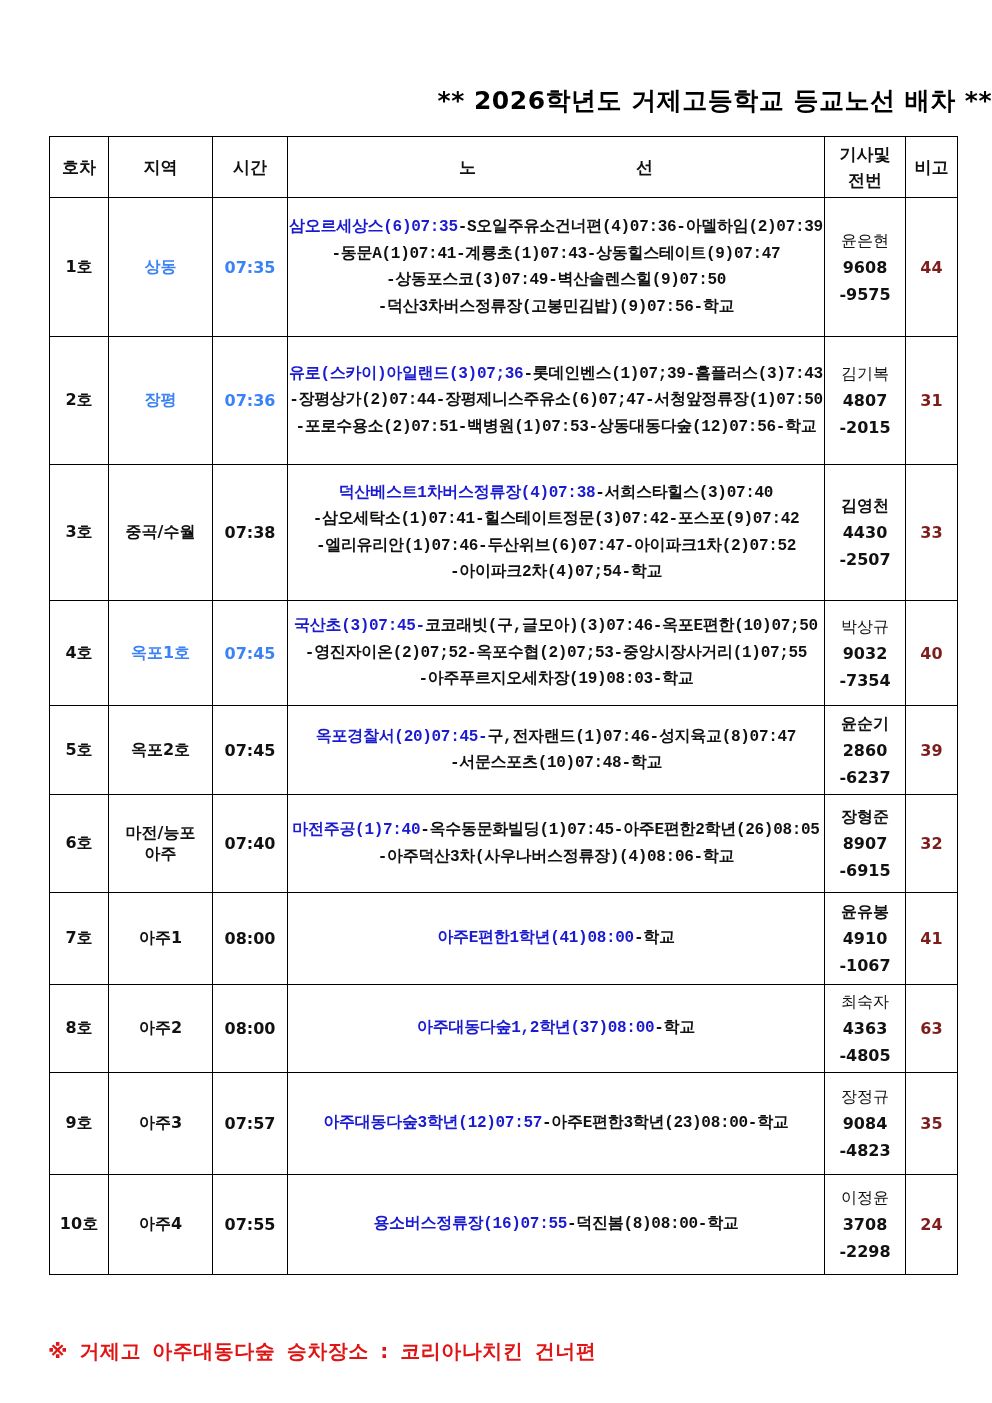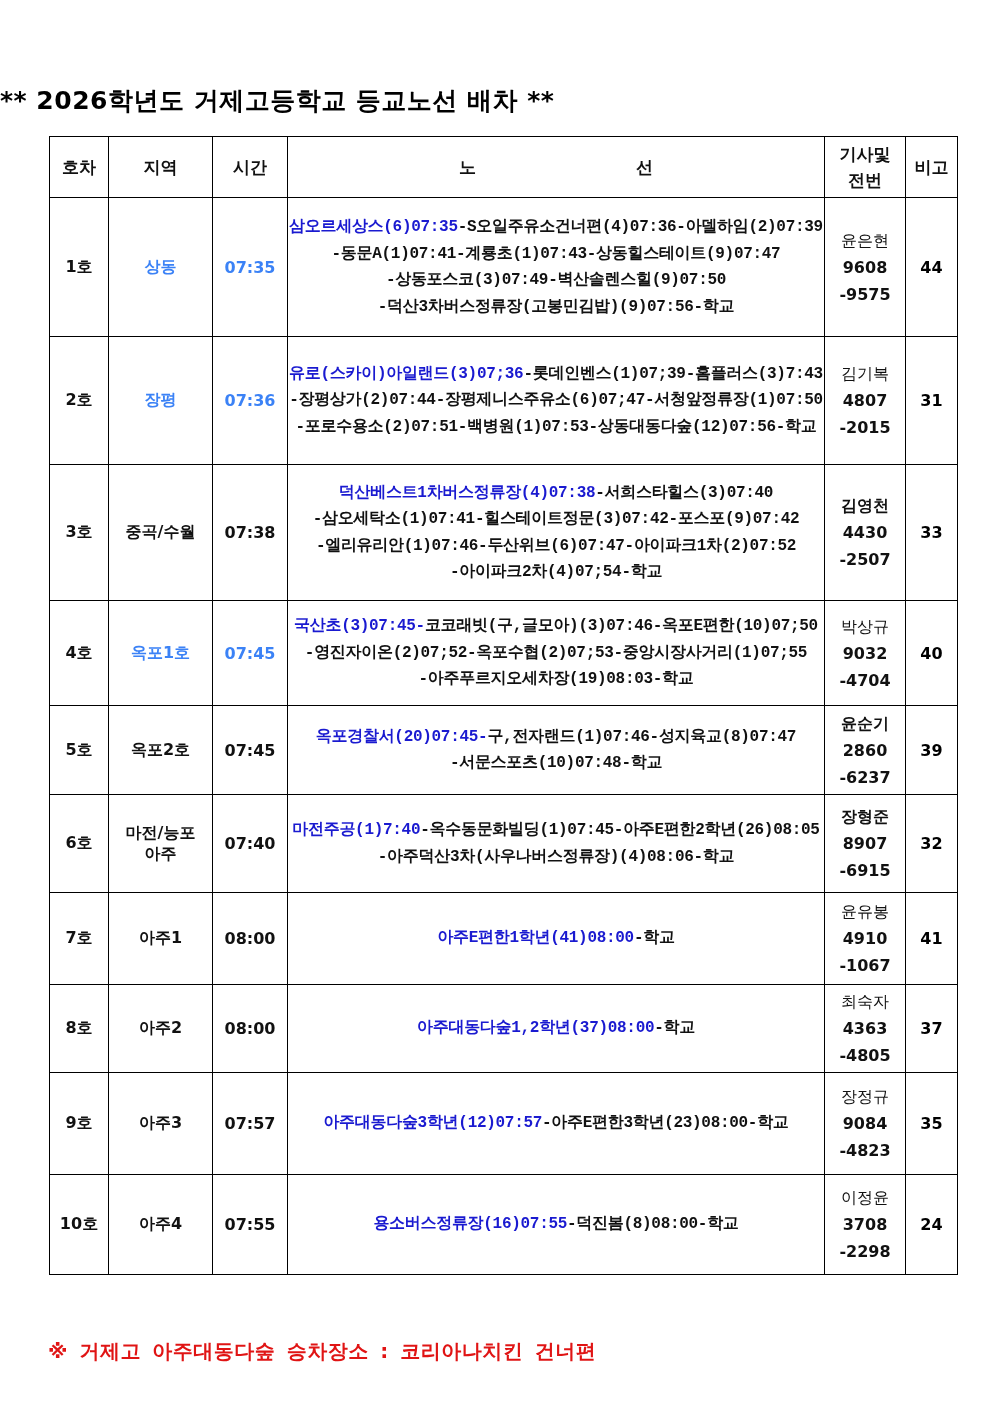--- a/index.html
+++ b/index.html
@@ -3,41 +3,41 @@
   <meta charset="utf-8">
   <style>
     html, body { margin: 0; padding: 0; background: #ffffff; }
     body {
       width: 992px; height: 1403px; position: relative; overflow: hidden;
       font-family: "DejaVu Sans", "Liberation Sans", sans-serif;
       color: #111111;
     }
     .title {
       position: absolute; left: 0; top: 84px; width: 992px;
-      text-align: left; font-size: 25px; font-weight: bold;
+      text-align: right; font-size: 25px; font-weight: bold;
       letter-spacing: 0.5px; color: #000;
     }
     table.route-table {
       position: absolute; left: 49px; top: 136px;
       width: 908px; border-collapse: collapse; table-layout: fixed;
     }
     table.route-table td, table.route-table th {
       border: 1.5px solid #000; padding: 0;
       text-align: center; vertical-align: middle;
       font-size: 16px; font-weight: bold;
     }
     table.route-table th { font-weight: bold; font-size: 17px; }
     th.h-two { line-height: 26px; font-size: 16px; }
     td.route {
       text-align: left; padding-left: 8px; font-size: 15px; line-height: 26.5px;
       letter-spacing: -0.3px;
       font-family: Liberation Mono, monospace;
     }
     td.driver { line-height: 27px; font-size: 16px; }
-    td.note { font-weight: normal; font-size: 17px; color: #000000; }
+    td.note { font-weight: normal; font-size: 17px; color: #7f1d1d; }
     .red { color: #3b82f6; }
     .blue { color: #1a1ad0; }
     .footnote {
       position: absolute; left: 48px; top: 1302px;
       font-size: 20px; font-weight: bold; color: #e01414; letter-spacing: 0.5px;
       word-spacing: 4px;
       margin-top: 36px;
     }
     .route-head span { display: inline-block; }
   </style>
@@ -120,21 +120,21 @@
     <td><span>4호</span></td>
     <td class="red">
           <div>옥포1호</div>
           <div></div>
         </td>
     <td class="red"><span>07:45</span></td>
     <td class="route"><span class="blue">국산초(3)07:45-</span><span>코코래빗(구,글모아)(3)07:46-옥포E편한(10)07;50</span><br><span>-영진자이온(2)07;52-옥포수협(2)07;53-중앙시장사거리(1)07;55</span><br><span>-아주푸르지오세차장(19)08:03-학교</span></td>
     <td class="driver">
       <div style="font-weight:normal">박상규</div>
       <div>9032</div>
-      <div>-4704</div>
+      <div>-7354</div>
     </td>
     <td class="note"><span>40</span></td>
   </tr>
       <tr style="height: 89px;">
     <td><span>5호</span></td>
     <td>
           <div>옥포2호</div>
           <div></div>
         </td>
     <td><span>07:45</span></td>
@@ -163,40 +163,40 @@
   </tr>
       <tr style="height: 92px;">
     <td><span>7호</span></td>
     <td>
           <div>아주1</div>
           <div></div>
         </td>
     <td><span>08:00</span></td>
     <td class="route"><span class="blue">아주E편한1학년(41)08:00</span><span>-학교</span></td>
     <td class="driver">
-      <div style="font-weight:normal">윤유봉</div>
+      <div style="font-weight:bold">윤유봉</div>
       <div>4910</div>
       <div>-1067</div>
     </td>
     <td class="note"><span>41</span></td>
   </tr>
       <tr style="height: 88px;">
     <td><span>8호</span></td>
     <td>
           <div>아주2</div>
           <div></div>
         </td>
     <td><span>08:00</span></td>
     <td class="route"><span class="blue">아주대동다숲1,2학년(37)08:00</span><span>-학교</span></td>
     <td class="driver">
       <div style="font-weight:normal">최숙자</div>
       <div>4363</div>
       <div>-4805</div>
     </td>
-    <td class="note"><span>37</span></td>
+    <td class="note"><span>63</span></td>
   </tr>
       <tr style="height: 102px;">
     <td><span>9호</span></td>
     <td>
           <div>아주3</div>
           <div></div>
         </td>
     <td><span>07:57</span></td>
     <td class="route"><span class="blue">아주대동다숲3학년(12)07:57</span><span>-아주E편한3학년(23)08:00-학교</span></td>
     <td class="driver">

